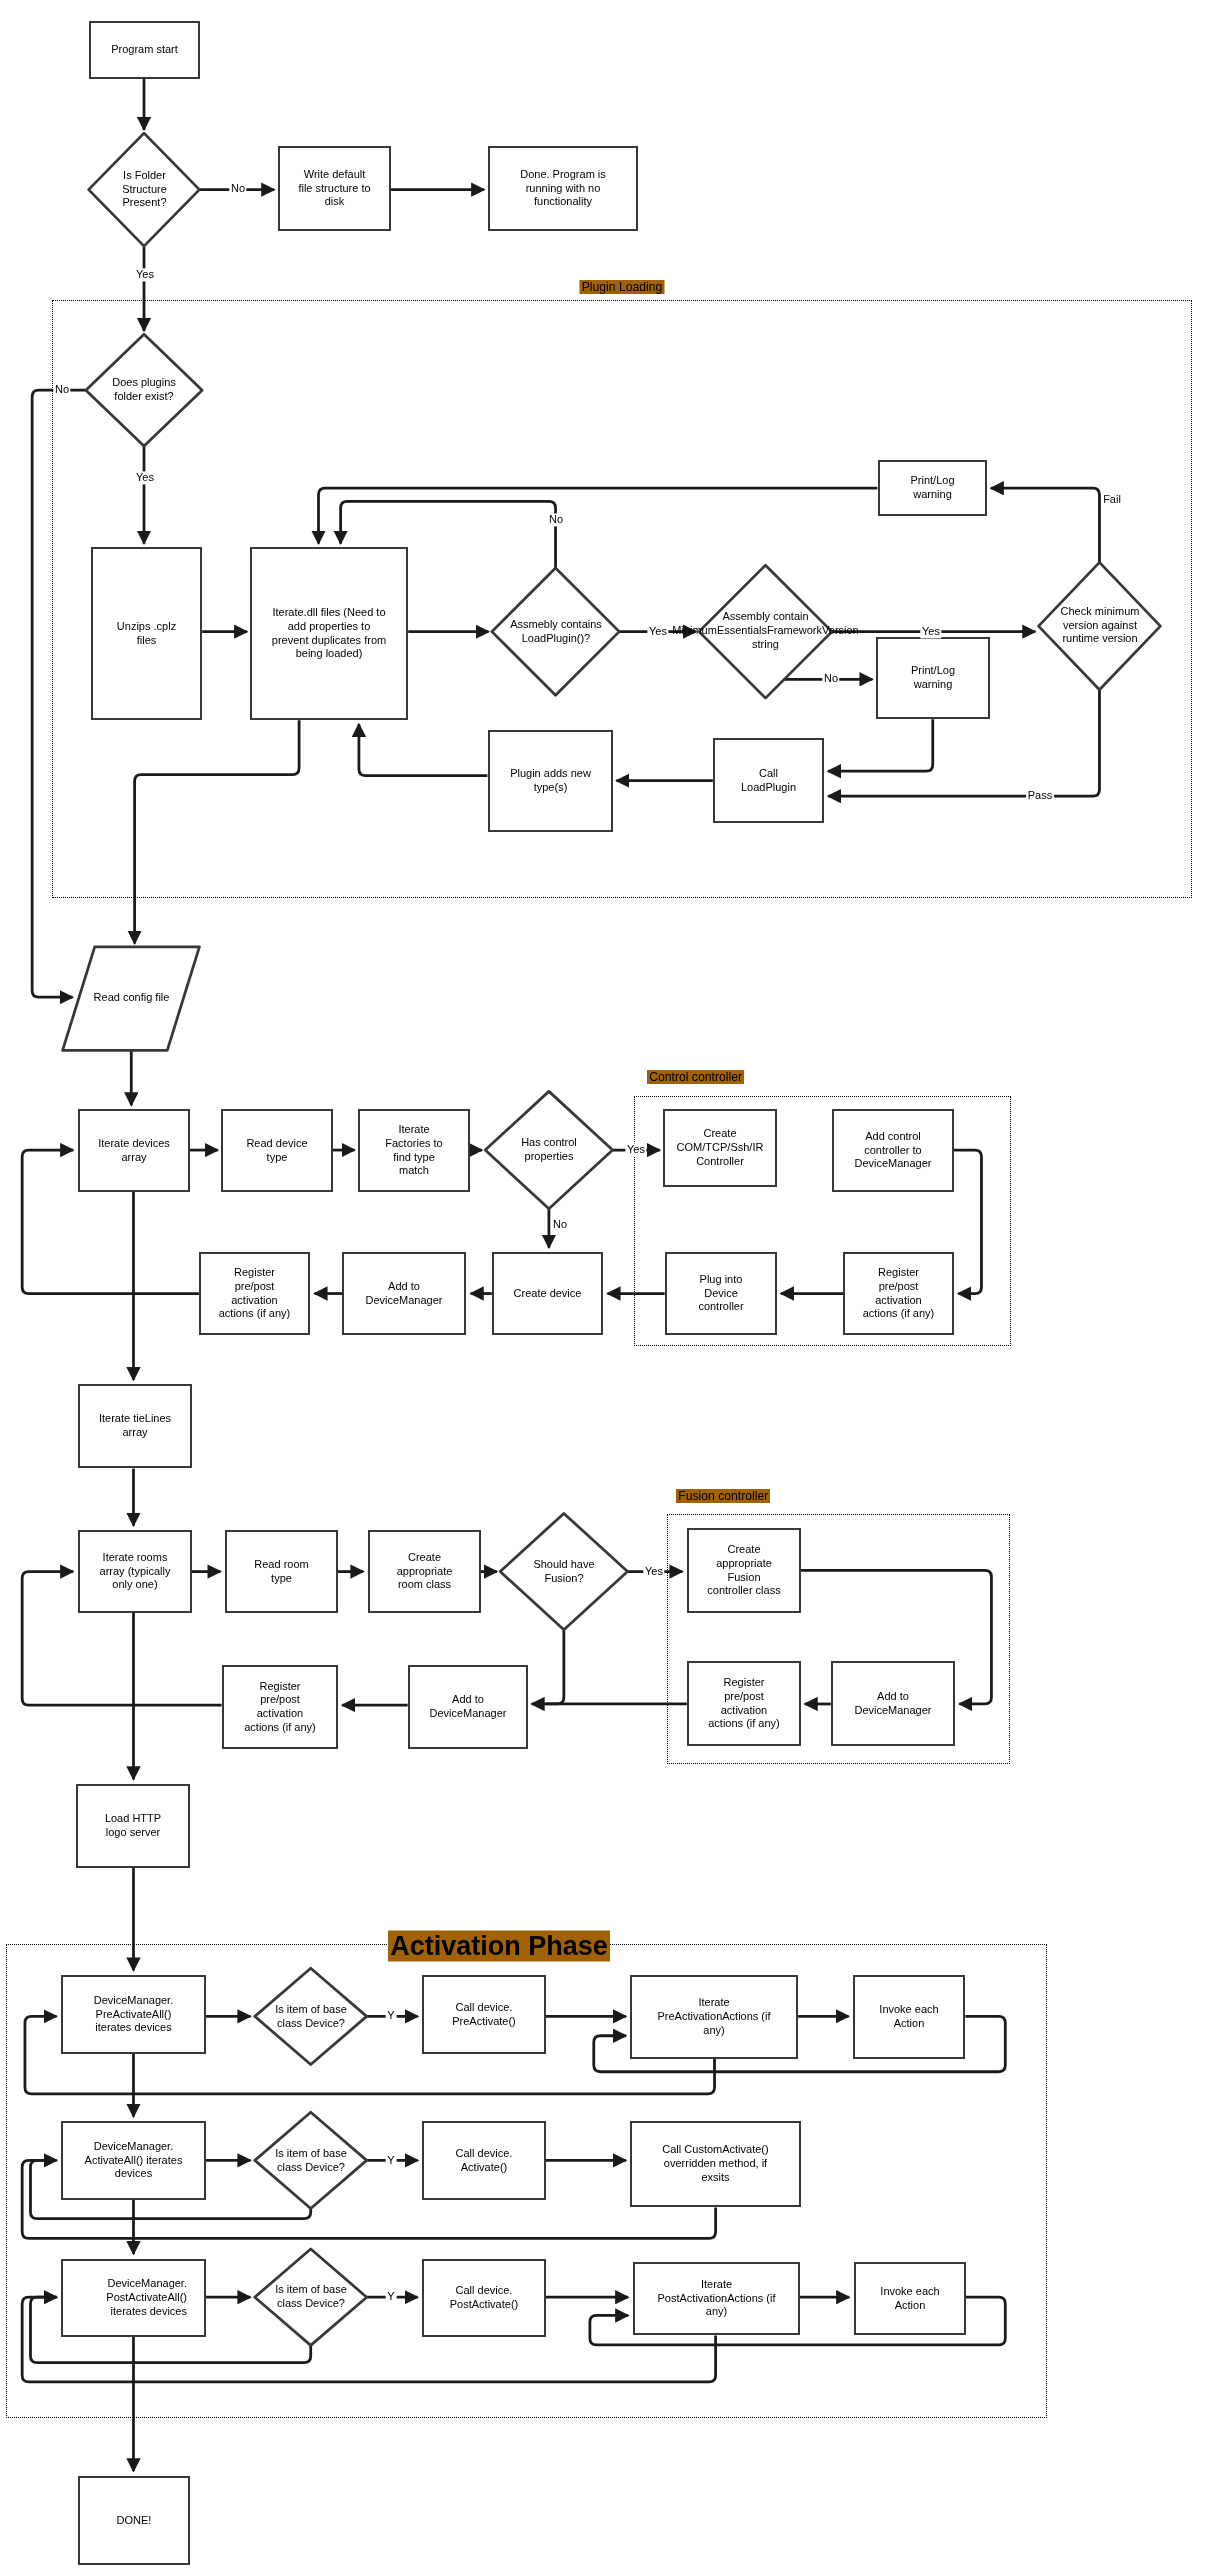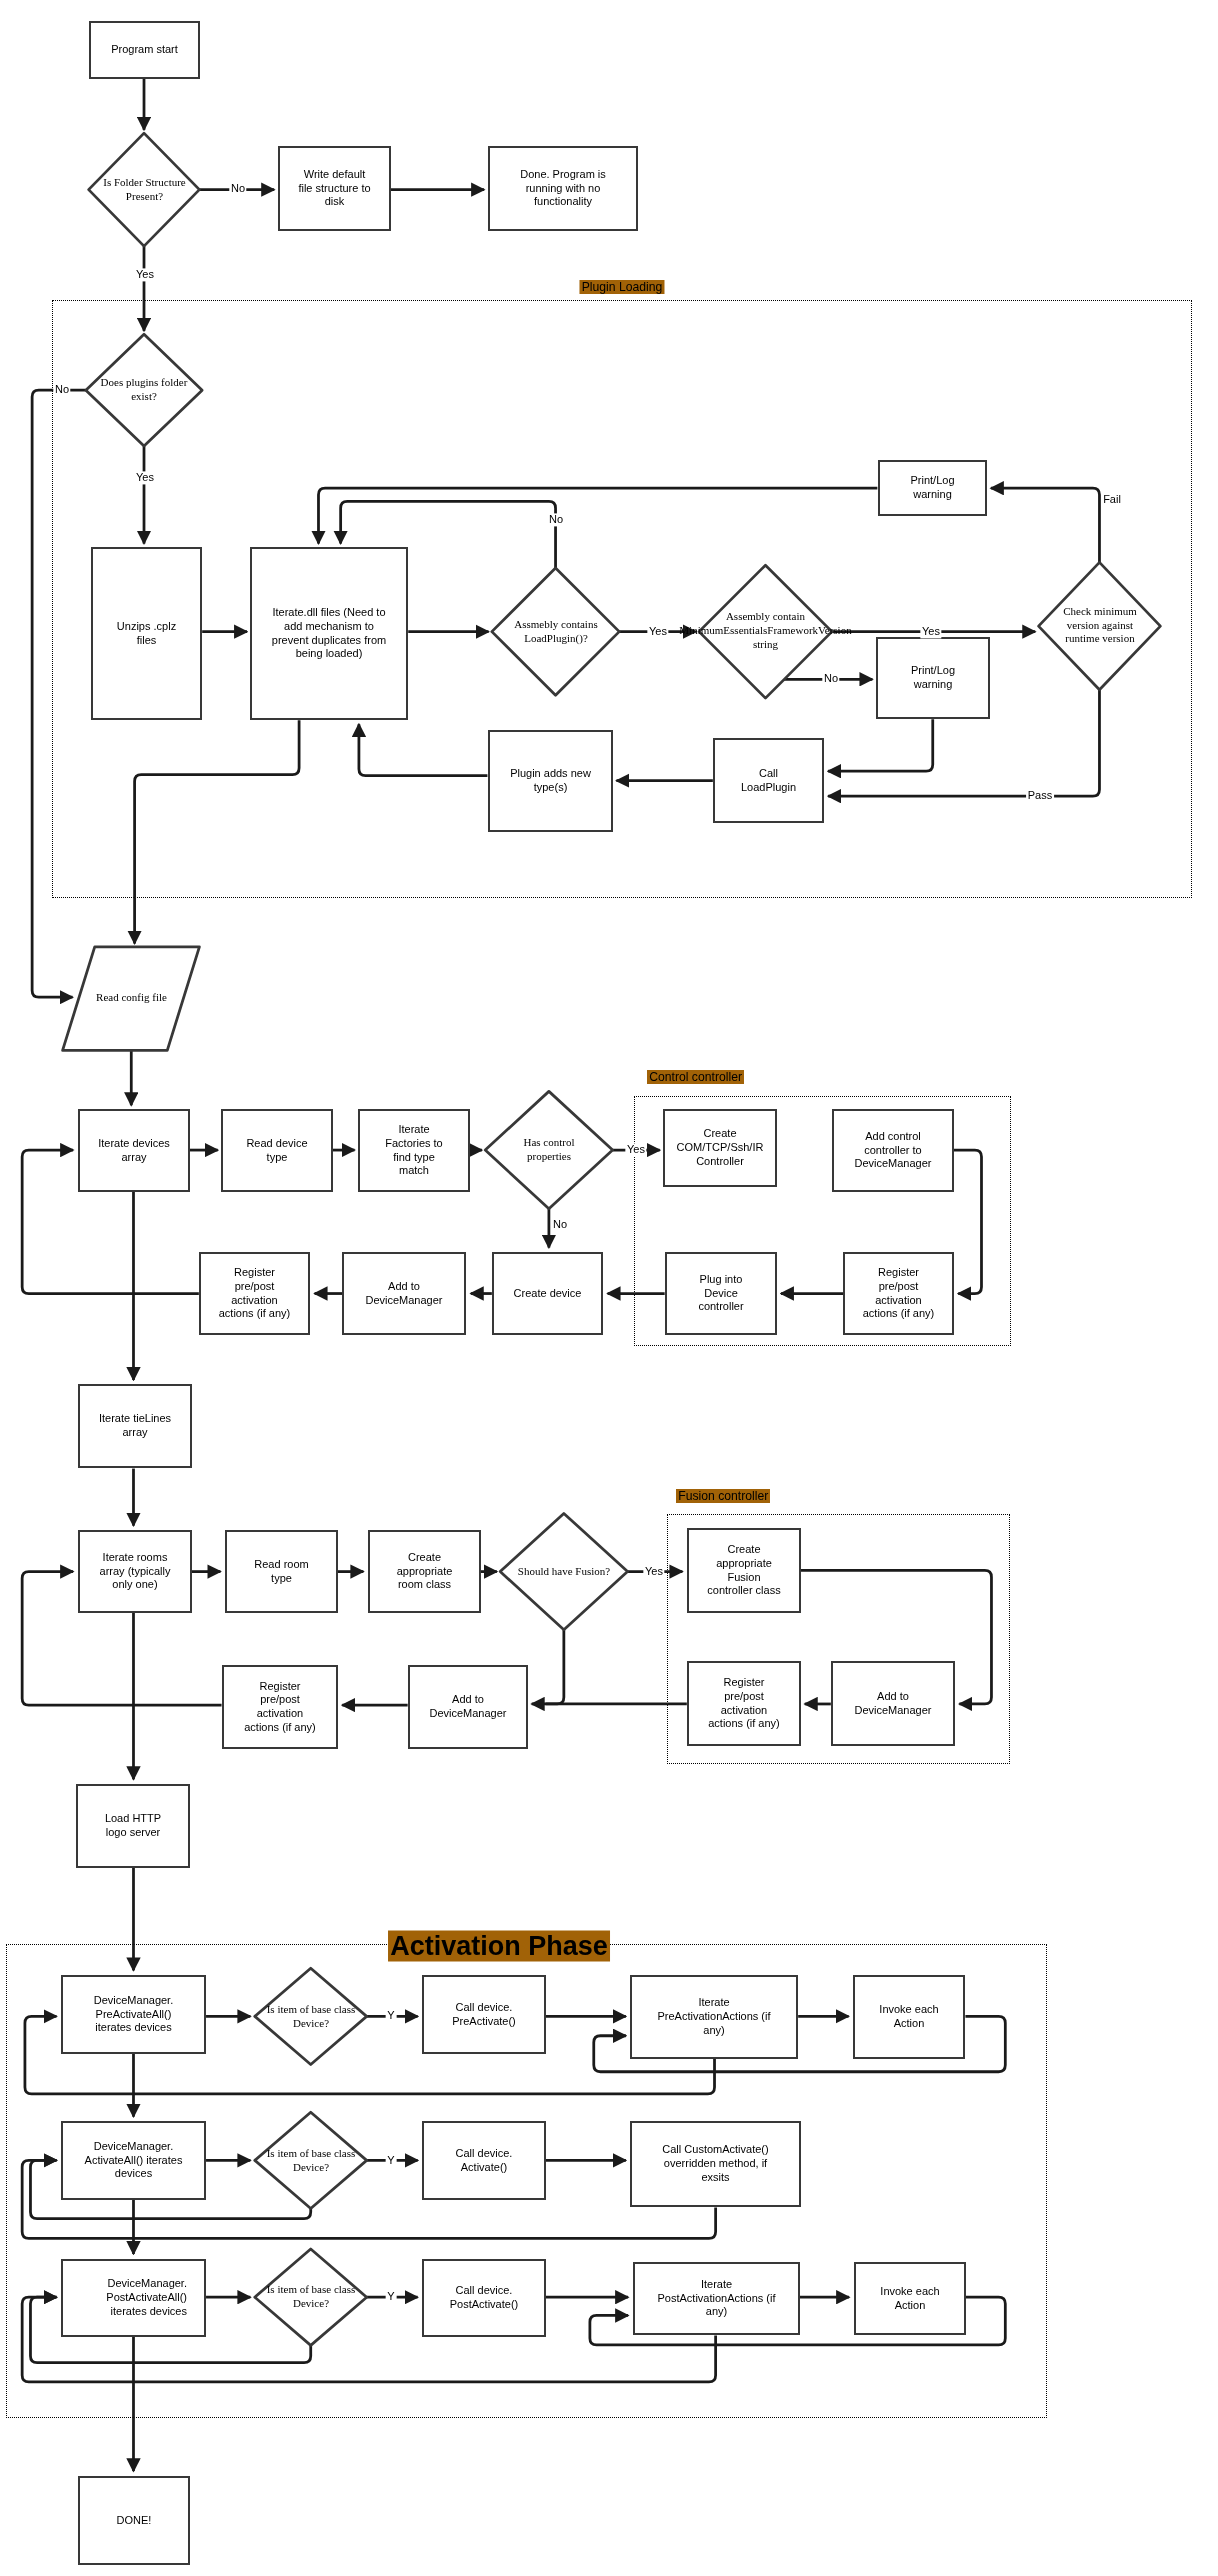--- a/index.html
+++ b/index.html
@@ -2,21 +2,21 @@
 <html style="font-size:8.9px"><head>
 <meta charset="utf-8">
 <style>
   html,body{margin:0;padding:0;background:#fff;}
   .canvas{position:relative;width:1218px;height:2576px;background:#ffffff;
           font-family:"Liberation Sans",sans-serif;color:#000;}
   .node{position:absolute;box-sizing:border-box;background:#fff;border:2.8px solid #383838;
         display:flex;align-items:center;justify-content:center;text-align:center;
         font-size:11px;line-height:1.25;padding:17px;overflow-wrap:break-word;}
   .shape-label{position:absolute;display:flex;align-items:center;justify-content:center;
-        text-align:center;font-size:11px;line-height:1.25;overflow-wrap:break-word;font-family:Liberation Serif, serif;}
+        text-align:center;font-size:11px;line-height:1.25;overflow-wrap:break-word;}
   .edge-label{position:absolute;transform:translate(-50%,-50%);background:#fff;
         padding:0 1.7px;font-size:11px;line-height:1.2;white-space:nowrap;}
   .section{position:absolute;border:1.7px dotted #000;box-sizing:border-box;background:transparent;}
   .section-label{position:absolute;font-size:12.2px;background:#a16207;padding:0 2.2px;white-space:nowrap;}
   .section-label.centered{transform:translate(-50%,-50%);}
   .section-label.big{font-size:27px;font-weight:bold;}
   svg.wires{position:absolute;left:0;top:0;}
   svg .wire{fill:none;stroke:#1a1a1a;stroke-width:5;stroke-linejoin:round;}
   svg .shape{fill:#ffffff;stroke:#383838;stroke-width:5;stroke-linejoin:round;}
 </style>
@@ -121,21 +121,21 @@
 
   <span class="section-label centered" style="left:622px;top:287px;">Plugin Loading</span>
   <span class="section-label" style="left:647px;top:1070px;">Control controller</span>
   <span class="section-label" style="left:676px;top:1489px;">Fusion controller</span>
   <span class="section-label centered big" style="left:499px;top:1946px;">Activation Phase</span>
 
   <div class="node" style="left:89px;top:21px;width:111px;height:58px;">Program start</div>
   <div class="node" style="left:278px;top:146px;width:113px;height:85px;">Write default file structure to disk</div>
   <div class="node" style="left:488px;top:146px;width:150px;height:85px;">Done.  Program is running with no functionality</div>
   <div class="node" style="left:91px;top:547px;width:111px;height:173px;">Unzips .cplz files</div>
-  <div class="node" style="left:250px;top:547px;width:158px;height:173px;">Iterate.dll files (Need to add mechanism to prevent duplicates from being loaded)</div>
+  <div class="node" style="left:250px;top:547px;width:158px;height:173px;">Iterate.dll files (Need to add properties to prevent duplicates from being loaded)</div>
   <div class="node" style="left:878px;top:460px;width:109px;height:56px;">Print/Log warning</div>
   <div class="node" style="left:876px;top:637px;width:114px;height:82px;">Print/Log warning</div>
   <div class="node" style="left:713px;top:738px;width:111px;height:85px;">Call LoadPlugin</div>
   <div class="node" style="left:488px;top:730px;width:125px;height:102px;">Plugin adds new type(s)</div>
   <div class="node" style="left:78px;top:1109px;width:112px;height:83px;">Iterate devices array</div>
   <div class="node" style="left:221px;top:1109px;width:112px;height:83px;">Read device type</div>
   <div class="node" style="left:358px;top:1109px;width:112px;height:83px;">Iterate Factories to find type match</div>
   <div class="node" style="left:663px;top:1109px;width:114px;height:78px;">Create COM/TCP/Ssh/IR Controller</div>
   <div class="node" style="left:832px;top:1109px;width:122px;height:83px;">Add control controller to DeviceManager</div>
   <div class="node" style="left:843px;top:1252px;width:111px;height:83px;">Register pre/post activation actions (if any)</div>

